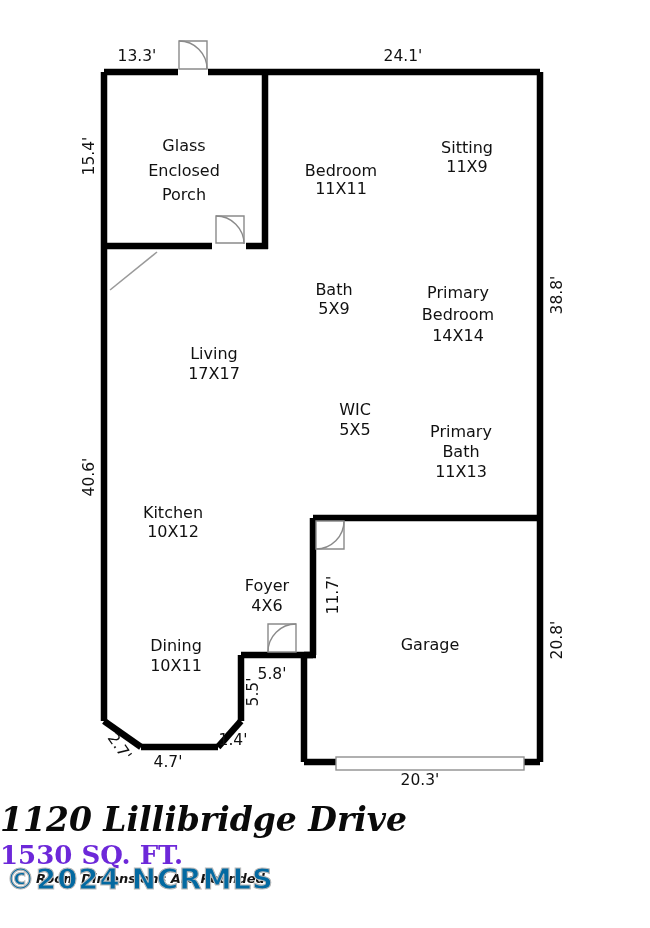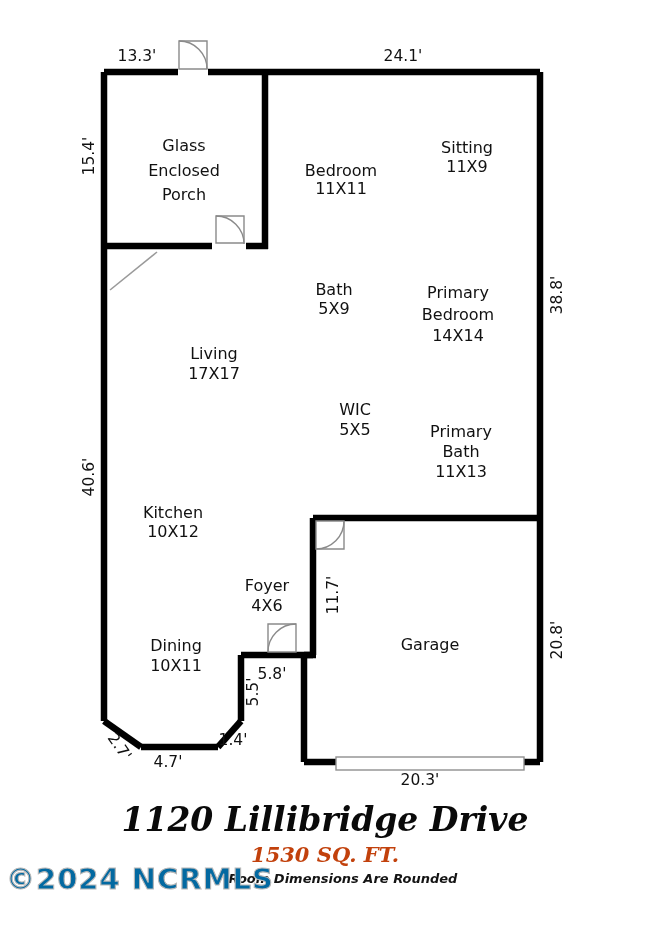--- a/index.html
+++ b/index.html
@@ -64,38 +64,37 @@
   .garage-door {
     stroke: #8f8f8f;
     stroke-width: 1.4;
     fill: #ffffff;
   }
   #titleblock {
     position: absolute;
     left: 0;
     top: 800px;
     width: 650px;
-    text-align: center;
+    text-align: left;
   }
   #address-title {
     font-family: "DejaVu Serif", serif;
     font-style: italic;
     font-weight: 700;
     font-size: 33px;
     color: #0a0a0a;
     letter-spacing: 0px;
     line-height: 40px;
     white-space: nowrap;
   }
   #sqft-title {
     font-family: "DejaVu Serif", serif;
-    font-style: italic;
-    font-weight: 700;
-    font-size: 21px;
-    color: #c2410c;
+    font-weight: 700;
+    font-size: 26px;
+    color: #6d28d9;
     line-height: 30px;
     white-space: nowrap;
   }
   #rounded-note {
     font-family: "DejaVu Sans", sans-serif;
     font-style: italic;
     font-weight: 700;
     font-size: 13px;
     color: #141414;
     line-height: 16px;

